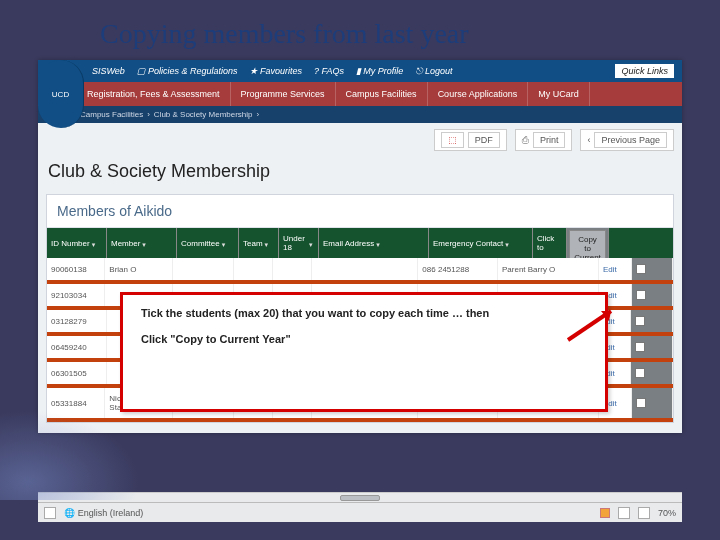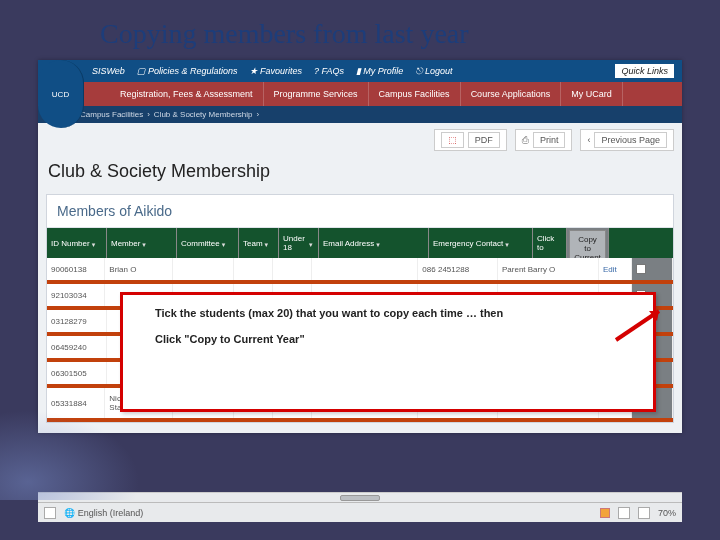--- a/index.html
+++ b/index.html
@@ -45,21 +45,21 @@
     display:flex; align-items:center; justify-content:center;
     color:#fff; font-size:8px; text-align:center;border-radius:23px;
   }
   .navbar2 {
     background: #a63c3c;
     height: 24px;
     display: flex;
     align-items: flex-end;
     color: #fff;
     font-size: 9px;
-    padding-left: 72px;
+    padding-left: 39px;
   }
   .navbar2 .tab {
     padding: 0 10px;
     height: 24px;
     display:flex; align-items:center;
     border-right: 1px solid rgba(255,255,255,0.2);
     cursor: pointer;
   }
   .breadcrumb-row {
     background:#17406b;
@@ -129,25 +129,25 @@
     cursor:pointer;
     color:#222;
   }
   .chk { width:10px; height:10px; border:1px solid #777; background:#fff; display:inline-block;}
   .callout-box {
     position:absolute;
     border:3px solid #d40000;
     background:#fff;
     left: 120px;
     top: 292px;
-    width: 536px;
+    width: 488px;
     height: 120px;
     z-index: 20;
     box-shadow: 2px 2px 4px rgba(0,0,0,0.2);
-    padding:12px 32px;
+    padding:12px 18px;
     font-size:11px; font-weight:bold; color:#222;
   }
   .callout-box p { margin-bottom:14px; }
   .arrow {
     position:absolute;
     right:-18px; top:10px;
     width:60px; height:40px;
   }
   .status-bar {
     position:absolute;

